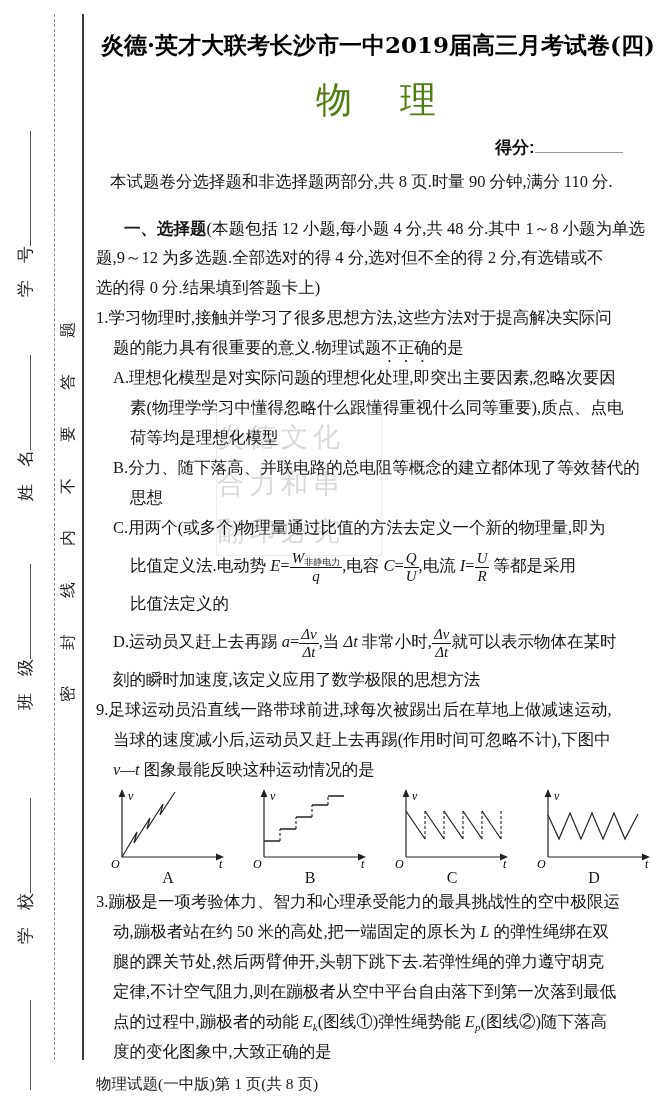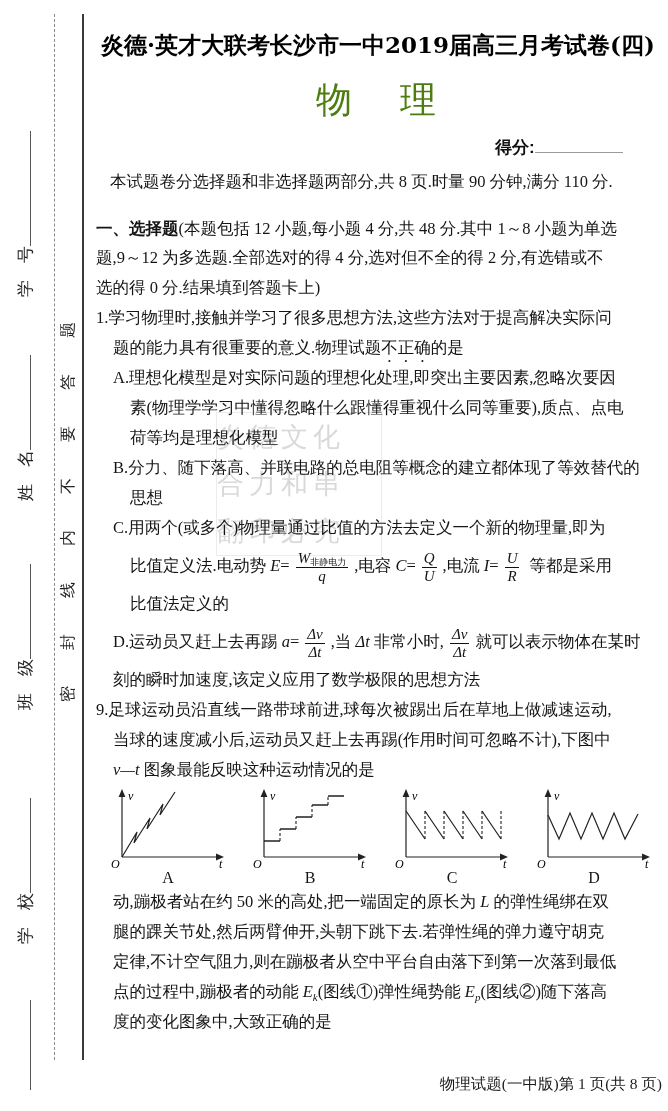--- a/index.html
+++ b/index.html
@@ -25,36 +25,36 @@
   .wm{position:absolute;left:216px;top:412px;width:164px;height:142px;border:1px solid #ececec;
       display:flex;flex-direction:column;justify-content:space-around;align-items:flex-start;
       color:#d9d9d9;font-size:27px;letter-spacing:5px;z-index:0;
       font-family:"Liberation Sans",sans-serif;}
   
   .content{position:absolute;left:96px;top:213px;width:568px;z-index:1;}
   .ln{height:30px;line-height:30px;font-size:16.5px;white-space:nowrap;}
   .ln.tall{height:46px;line-height:46px;}
   .i1{padding-left:17px;}
   .i2{padding-left:34px;}
-  .bold-sec{font-weight:bold;font-family:"Liberation Sans",sans-serif;font-size:16.5px;}
+  .bold-sec{font-weight:bold;font-family:"Liberation Sans",sans-serif;font-size:16.5px;margin-left:28px;}
   .var{font-style:italic;font-family:"Liberation Serif",serif;}
   .emph{-webkit-text-emphasis:filled dot #111;-webkit-text-emphasis-position:under left;
         text-emphasis:filled dot #111;text-emphasis-position:under left;}
   .frac{display:inline-flex;flex-direction:column;align-items:center;vertical-align:middle;
-        line-height:1.12;font-size:15px;margin:0 6px;font-style:italic;}
+        line-height:1.12;font-size:15px;margin:0 0;font-style:italic;}
   .frac .num{border-bottom:1px solid #111;padding:0 2px;}
   .frac .den{padding:0 2px;}
   .ssub{font-size:9px;font-style:normal;vertical-align:-2px;letter-spacing:0;}
   .vsub{font-size:11px;font-style:italic;vertical-align:-4px;}
   
   .graphs{display:flex;gap:10px;padding-left:6px;margin-top:2px;height:100px;}
   .gcell{width:132px;text-align:center;}
   .gcell svg{display:block;}
   .gcap{font-size:16px;line-height:16px;margin-top:1px;}
-  .footer{position:absolute;top:1074px;left:96px;width:566px;text-align:right;font-size:15.5px;color:#1a1a1a;}
+  .footer{position:absolute;top:1074px;left:96px;width:566px;text-align:left;font-size:15.5px;color:#1a1a1a;}
 </style>
 </head>
 <body>
 
 <div class="page">
 
   <div class="dash-line"></div>
   <div class="solid-line"></div>
 
   <div class="rot stu-fields">
@@ -179,20 +179,21 @@
           <path d="M20,28 L31,52 L42,26 L53,52 L64,26 L75,52 L86,26 L97,52 L110,27" fill="none" stroke="#222" stroke-width="1.2"></path>
           <text x="26" y="13" font-size="12" font-style="italic" font-family="Liberation Serif,serif">v</text>
           <text x="117" y="81" font-size="12" font-style="italic" font-family="Liberation Serif,serif">t</text>
           <text x="9" y="81" font-size="12" font-style="italic" font-family="Liberation Serif,serif">O</text>
         </svg>
         <div class="gcap">D</div>
       </div>
 
     </div>
 
+    <div class="ln">3.蹦极是一项考验体力、智力和心理承受能力的最具挑战性的空中极限运</div>
     <div class="ln i1"><span>动,蹦极者站在约 50 米的高处,把一端固定的原长为 </span><span class="var">L</span><span> 的弹性绳绑在双</span></div>
     <div class="ln i1">腿的踝关节处,然后两臂伸开,头朝下跳下去.若弹性绳的弹力遵守胡克</div>
     <div class="ln i1">定律,不计空气阻力,则在蹦极者从空中平台自由落下到第一次落到最低</div>
     <div class="ln i1"><span>点的过程中,蹦极者的动能 </span><span class="var">E</span><span class="vsub">k</span><span>(图线①)弹性绳势能 </span><span class="var">E</span><span class="vsub">p</span><span>(图线②)随下落高</span></div>
     <div class="ln i1">度的变化图象中,大致正确的是</div>
 
   </div>
 
   <div class="footer">物理试题(一中版)第 1 页(共 8 页)</div>
 

